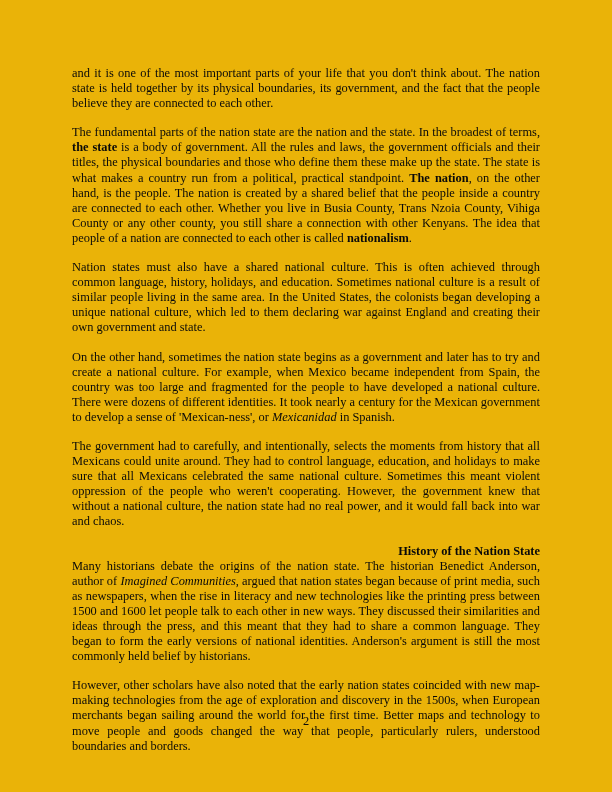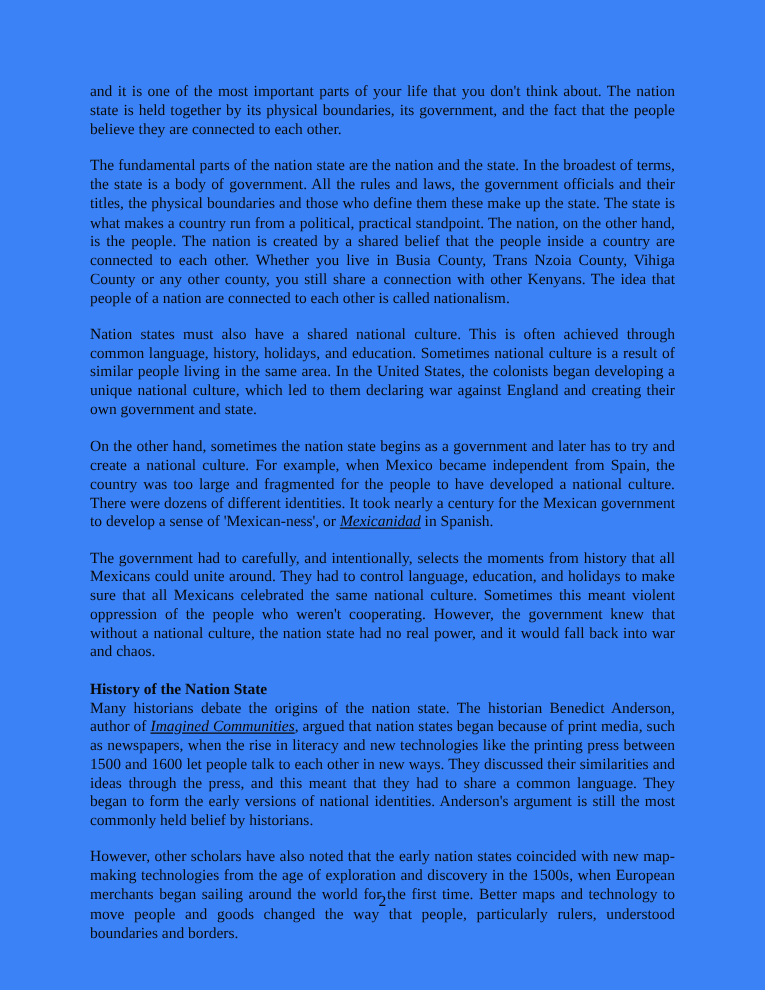--- a/index.html
+++ b/index.html
@@ -10,21 +10,21 @@
   }
   body {
     font-family: "Liberation Serif", "DejaVu Serif", serif;
     color: #0a0a0a;
   }
   .page {
     position: relative;
     width: 612px;
     height: 792px;
     margin: 0 auto;
-    background: #3b82f6;
+    background: #eab308;
     box-sizing: border-box;
     overflow: hidden;
   }
   .content {
     position: absolute;
     left: 72px;
     top: 66px;
     width: 468px;
   }
   p.para {
@@ -38,28 +38,28 @@
   }
   p.para:last-of-type {
     margin-bottom: 12px;
   }
   h2.heading {
     margin: 0;
     padding: 0;
     font-size: 12.4px;
     line-height: 15.1px;
     font-weight: bold;
-    text-align: left;
+    text-align: right;
   }
   
   p.tight {
     margin-top: 0;
   }
-  .b { font-weight: normal; }
-  .i { font-style: italic; text-decoration: underline; }
+  .b { font-weight: bold; }
+  .i { font-style: italic; }
   .page-number {
     position: absolute;
     left: 0;
     right: 0;
     top: 714px;
     text-align: center;
     font-size: 12.4px;
     line-height: 15px;
   }
 </style>

